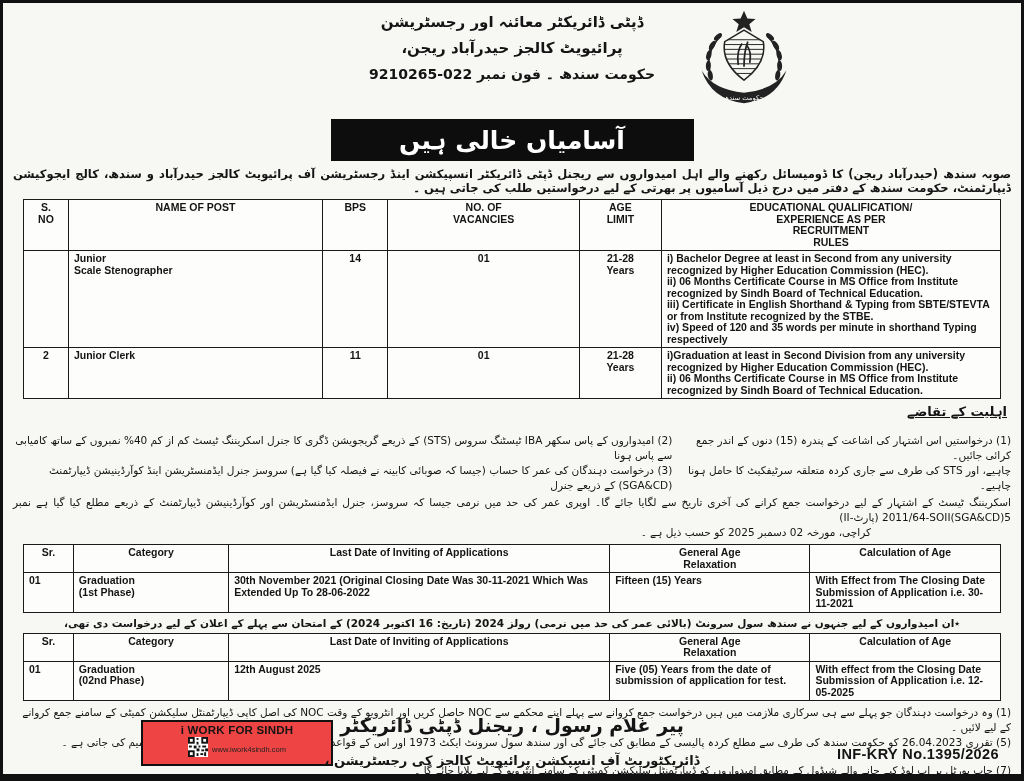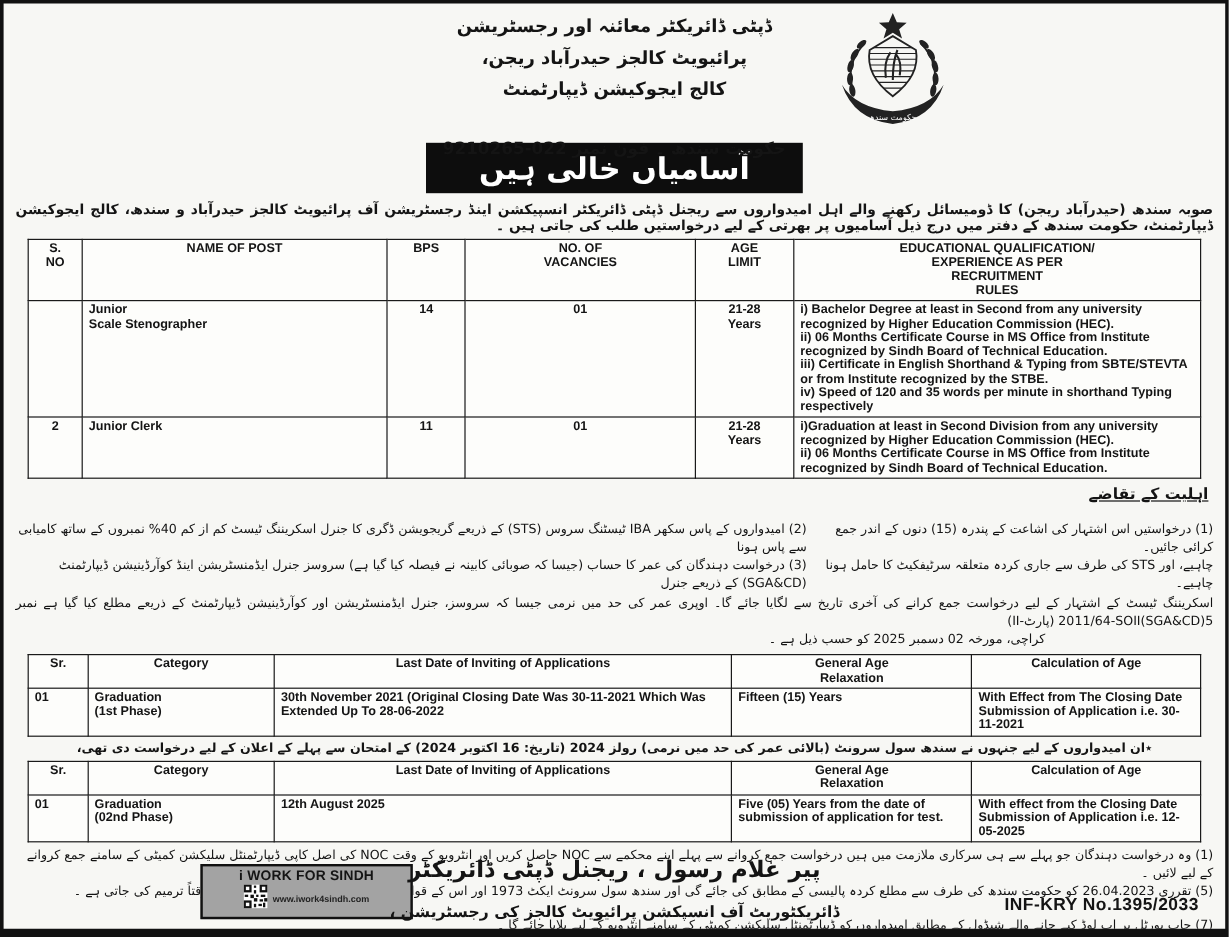--- a/index.html
+++ b/index.html
@@ -8,25 +8,25 @@
     position:relative;width:1024px;height:781px;margin:0 auto;
     background:#f7f7f4;color:#141414;overflow:hidden;
     border:3px solid #111;border-bottom:7px solid #111;
     font-family:"Liberation Sans","DejaVu Sans",sans-serif;
   }
   .urdu{font-family:"DejaVu Sans",sans-serif;direction:rtl;margin-top:12px;}
   
   .hdr{position:relative;height:112px;padding-top:6px;}
   .hdr-lines{width:430px;margin:0 auto;text-align:center;}
   .hdr-line{font-size:15px;font-weight:700;line-height:26px;}
-  .hdr-line.small{font-size:14px;margin-top:24px;}
+  .hdr-line.small{font-size:14px;}
   .emblem{position:absolute;top:4px;right:218px;width:118px;height:104px;}
   
   .banner{
-    width:314px;height:42px;margin:4px auto 6px auto;background:#0d0d0d;color:#fff;
+    width:363px;height:42px;margin:4px auto 6px auto;background:#0d0d0d;color:#fff;
     display:flex;align-items:center;justify-content:center;
     font-size:25px;font-weight:700;letter-spacing:1px;
   }
   
   .intro{
     margin:2px 10px 4px 10px;font-size:11.5px;line-height:14px;
     text-align:justify;font-weight:600;
   }
   
   table{border-collapse:collapse;width:978px;margin:0 auto;background:#fdfdfb;}
@@ -50,41 +50,40 @@
   .rule-full{margin:0 10px;font-size:10.5px;line-height:15px;text-align:justify;}
   .rule-date{margin:0 150px 4px 10px;font-size:10.5px;line-height:15px;text-align:right;}
   .note-center{margin:3px 10px;font-size:10.5px;line-height:14px;text-align:center;font-weight:600;}
   .nline{margin:1px 10px;font-size:10.5px;line-height:14.5px;text-align:right;}
   .nrow{display:flex;direction:rtl;justify-content:space-between;margin:1px 10px;gap:18px;
         font-size:10.5px;line-height:14.5px;}
   .nrow div{text-align:right;}
   
   .footer{position:absolute;left:0;right:0;bottom:4px;height:78px;}
   .badge{
-    position:absolute;left:164px;top:28px;width:177px;height:46px;
-    border:2px solid #111;background:#a3a3a3;padding:2px 4px;text-align:center;
+    position:absolute;left:138px;top:28px;width:192px;height:46px;
+    border:2px solid #111;background:#ef4444;padding:2px 4px;text-align:center;
   }
   .badge-title{font-size:11.5px;font-weight:800;letter-spacing:.2px;line-height:12px;}
   .badge-row{display:flex;justify-content:center;align-items:center;gap:4px;margin-top:1px;}
-  .badge-url{font-size:7.5px;font-weight:700;color:#222;}
+  .badge-url{font-size:7.5px;font-weight:400;color:#222;}
   .sig{position:absolute;left:300px;right:300px;top:8px;text-align:center;}
   .sig-name{font-size:19px;font-weight:700;line-height:26px;}
   .sig-org{font-size:13px;font-weight:600;line-height:22px;}
   .adno{position:absolute;right:22px;bottom:8px;font-size:14.5px;font-weight:800;letter-spacing:.4px;}
 </style>
 </head>
 <body>
 
 <div class="page">
 
   <div class="hdr">
     <div class="hdr-lines urdu">
       <div class="hdr-line">ڈپٹی ڈائریکٹر معائنہ اور رجسٹریشن</div>
       <div class="hdr-line">پرائیویٹ کالجز حیدرآباد ریجن،</div>
-      <div class="hdr-line">کالج ایجوکیشن ڈیپارٹمنٹ</div>
       <div class="hdr-line small">حکومت سندھ ۔ فون نمبر 022-9210265</div>
     </div>
     <div class="emblem">
       <svg viewBox="0 0 120 108" width="118" height="104" fill="none" stroke="#222" stroke-width="1.6">
 
         <path d="M60 4 L63.5 12 L72 12.5 L65.5 18 L68 26 L60 21 L52 26 L54.5 18 L48 12.5 L56.5 12 Z" fill="#222" stroke="none"></path>
 
         <path d="M26 72 Q18 48 36 30"></path>
         <path d="M94 72 Q102 48 84 30"></path>
         <g fill="#222" stroke="none">
@@ -265,16 +264,16 @@
             </g>
           </svg>
         </span>
         <span class="badge-url">www.iwork4sindh.com</span>
       </div>
     </div>
     <div class="sig">
       <div class="sig-name urdu">پیر غلام رسول ، ریجنل ڈپٹی ڈائریکٹر</div>
       <div class="sig-org urdu">ڈائریکٹوریٹ آف انسپکشن پرائیویٹ کالجز کی رجسٹریشن ، دہندگان سندھ</div>
     </div>
-    <div class="adno">INF-KRY No.1395/2033</div>
+    <div class="adno">INF-KRY No.1395/2026</div>
   </div>
 
 </div>
 
 </body></html>

